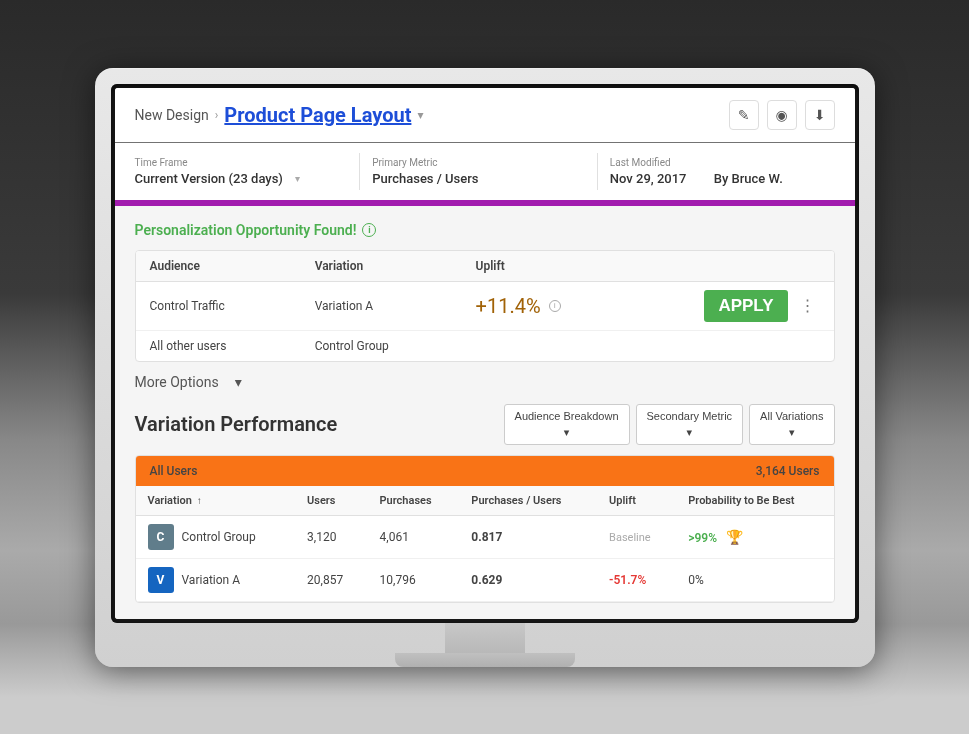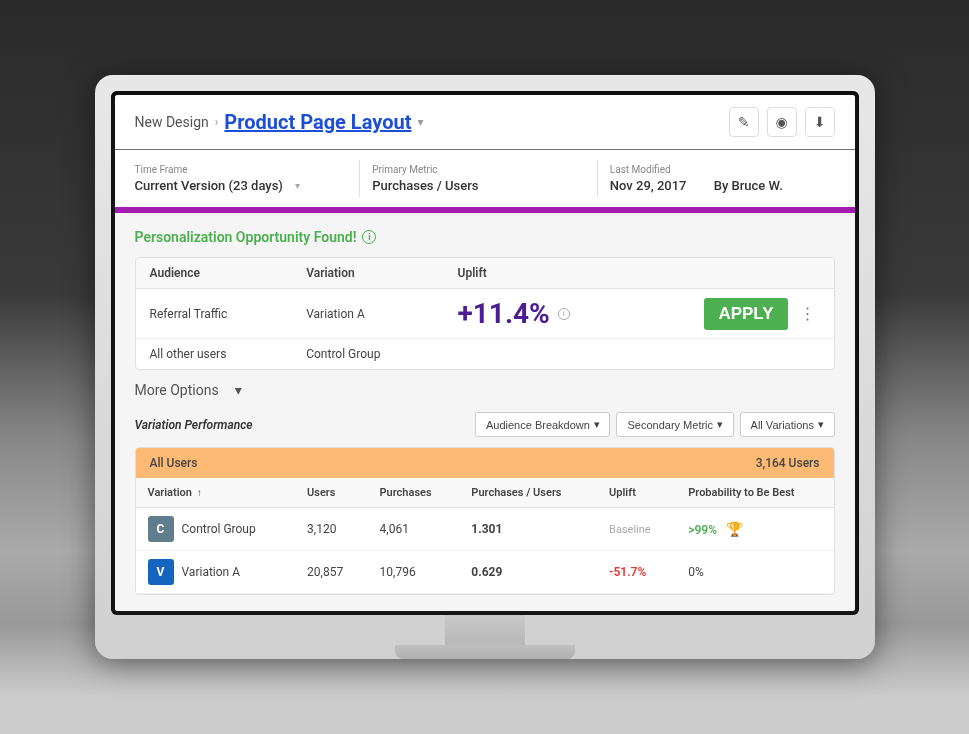--- a/index.html
+++ b/index.html
@@ -210,23 +210,23 @@
       border-bottom: none;
     }
 
     .uplift-cell {
       display: flex;
       align-items: center;
       gap: 8px;
     }
 
     .uplift-value {
-      font-size: 28px;
-      font-weight: 700;
-      color: #4c1d95;
+      font-size: 20px;
+      font-weight: 400;
+      color: #a16207;
     }
 
     .apply-btn {
       background: #4caf50;
       color: #fff;
       border: none;
       border-radius: 3px;
       padding: 6px 14px;
       font-size: 17px;
       font-weight: 600;
@@ -252,53 +252,53 @@
     }
 
     .section-header {
       display: flex;
       align-items: center;
       justify-content: space-between;
       margin-bottom: 10px;
     }
 
     .section-title {
-      font-size: 12px;
+      font-size: 20px;
       font-weight: 600;
       color: #333;
-      font-style: italic;
     }
 
     .section-controls {
       display: flex;
       gap: 6px;
     }
 
     .control-btn {
       background: #fff;
       border: 1px solid #ccc;
       border-radius: 3px;
       padding: 5px 10px;
       font-size: 11px;
       color: #444;
       cursor: pointer;
       display: flex;
       align-items: center;
       gap: 4px;
+      flex-direction: column;
     }
 
     .perf-table-container {
       background: #fff;
       border: 1px solid #e0e0e0;
       border-radius: 4px;
       overflow: hidden;
     }
 
     .all-users-bar {
-      background: #fdba74;
+      background: #f97316;
       padding: 8px 14px;
       display: flex;
       justify-content: space-between;
       font-size: 12px;
       color: #444;
       font-weight: 500;
     }
 
     .perf-table {
       width: 100%;
@@ -423,21 +423,21 @@
           <table class="opp-table-inner">
             <thead>
               <tr>
                 <th>Audience</th>
                 <th>Variation</th>
                 <th>Uplift</th>
               </tr>
             </thead>
             <tbody>
               <tr>
-                <td>Referral Traffic</td>
+                <td>Control Traffic</td>
                 <td>Variation A</td>
                 <td>
                   <div class="uplift-cell">
                     <span class="uplift-value">+11.4%</span>
                     <span class="info-circle">i</span>
                     <button class="apply-btn">APPLY</button>
                     <span class="more-btn">⋮</span>
                   </div>
                 </td>
               </tr>
@@ -492,21 +492,21 @@
             <tbody>
               <tr>
                 <td>
                   <div class="variation-cell">
                     <span class="variation-badge badge-c">C</span>
                     <span>Control Group</span>
                   </div>
                 </td>
                 <td>3,120</td>
                 <td>4,061</td>
-                <td><strong>1.301</strong></td>
+                <td><strong>0.817</strong></td>
                 <td><span class="baseline-text">Baseline</span></td>
                 <td>
                   <span class="green-val">&gt;99%</span>&nbsp;&nbsp;
                   <span class="trophy-icon">🏆</span>
                 </td>
               </tr>
               <tr>
                 <td>
                   <div class="variation-cell">
                     <span class="variation-badge badge-v">V</span>

